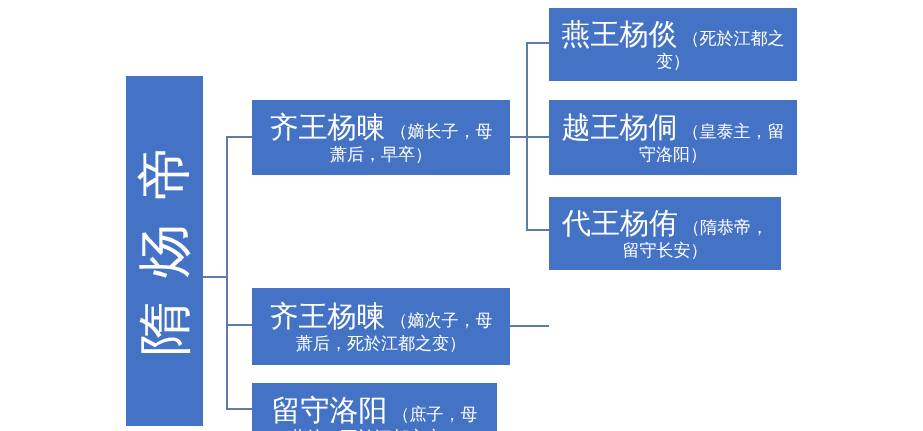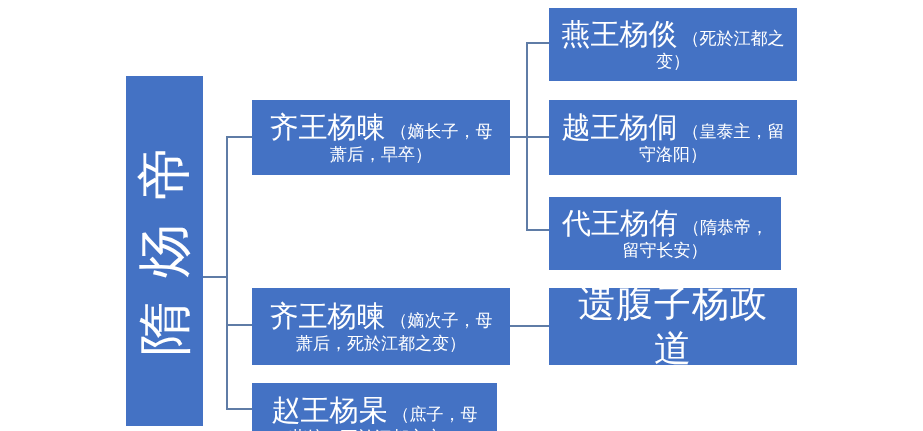--- a/index.html
+++ b/index.html
@@ -87,32 +87,29 @@
 
   <div class="box" id="node-yuande">
     <span class="label"><span class="name">齐王杨暕</span><span class="note">（嫡长子，母萧后，早卒）</span></span>
   </div>
 
   <div class="box" id="node-qi">
     <span class="label"><span class="name">齐王杨暕</span><span class="note">（嫡次子，母萧后，死於江都之变）</span></span>
   </div>
 
   <div class="box" id="node-zhao">
-    <span class="label"><span class="name">赵王杨杲</span><span class="note">（庶子，母萧嫔，死於江都之变）</span></span>
+    <span class="label"><span class="name">留守洛阳</span><span class="note">（庶子，母萧嫔，死於江都之变）</span></span>
   </div>
 
   <div class="box" id="node-yan">
     <span class="label"><span class="name">燕王杨倓</span><span class="note">（死於江都之变）</span></span>
   </div>
 
   <div class="box" id="node-yue">
     <span class="label"><span class="name">越王杨侗</span><span class="note">（皇泰主，留守洛阳）</span></span>
   </div>
 
   <div class="box" id="node-dai">
     <span class="label"><span class="name">代王杨侑</span><span class="note">（隋恭帝，留守长安）</span></span>
   </div>
 
-  <div class="box" id="node-yifuzi">
-    <span class="label big-name">遗腹子杨政道</span>
-  </div>
 
 </div>
 
 </body></html>

